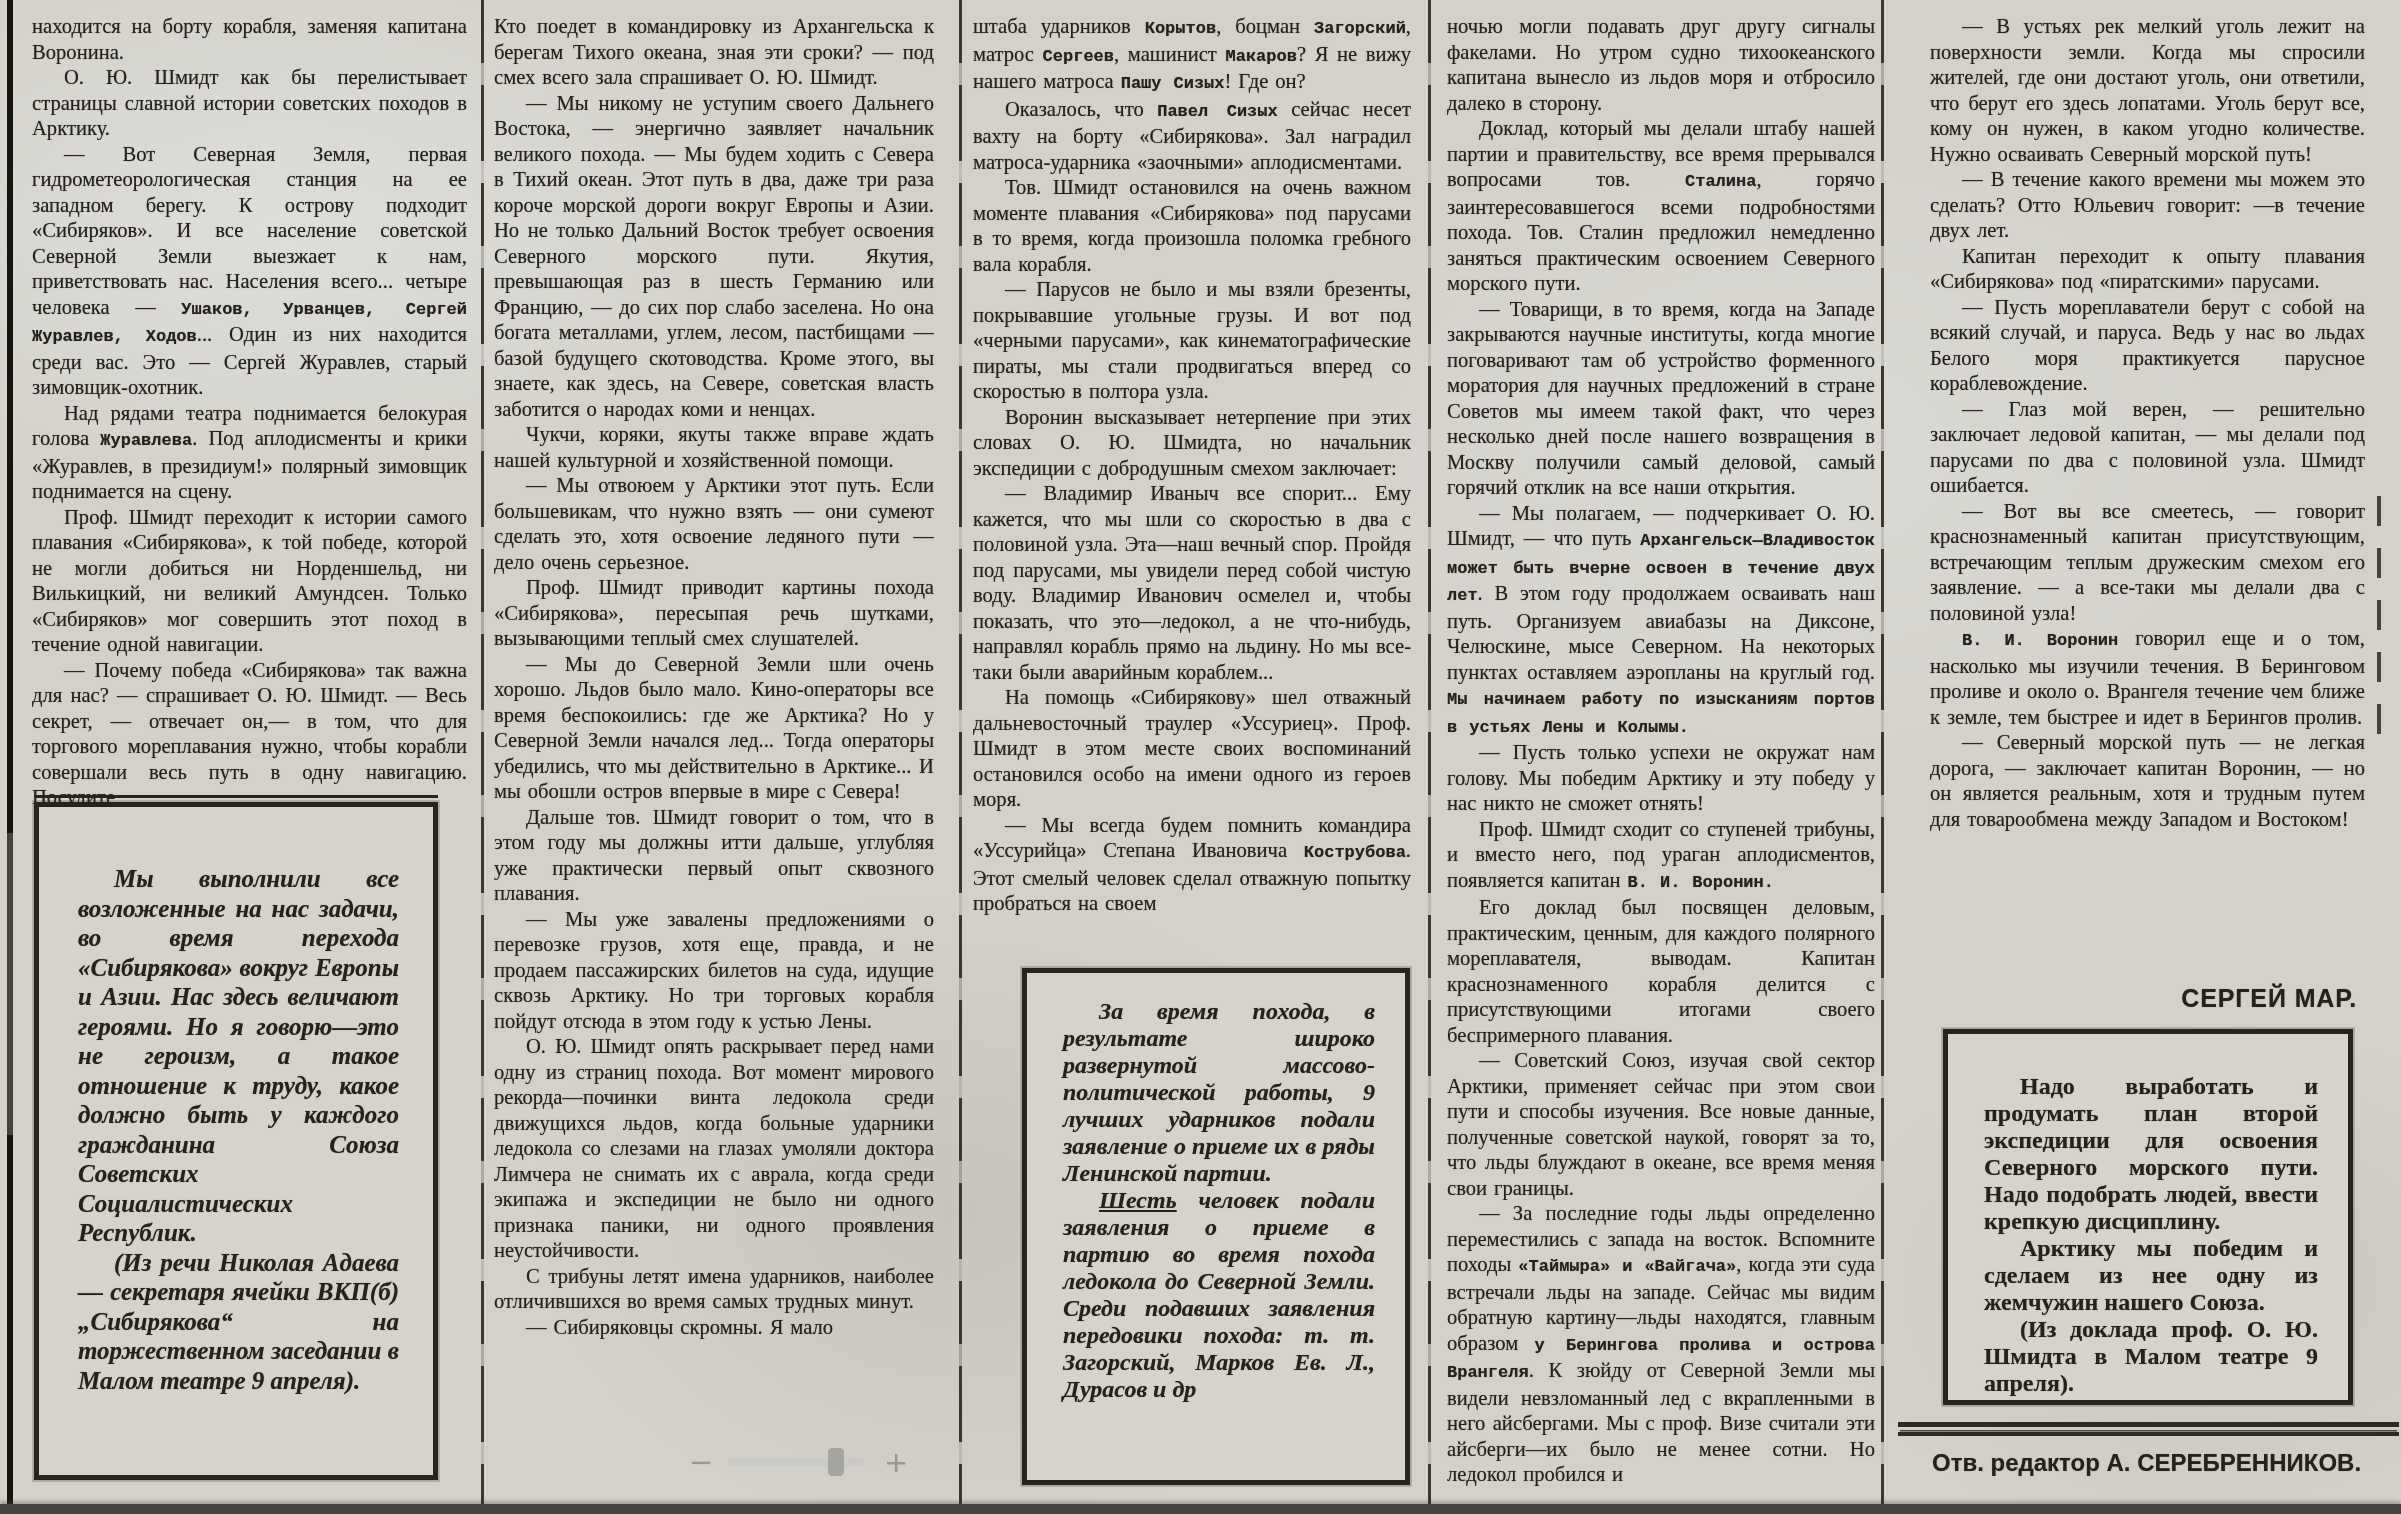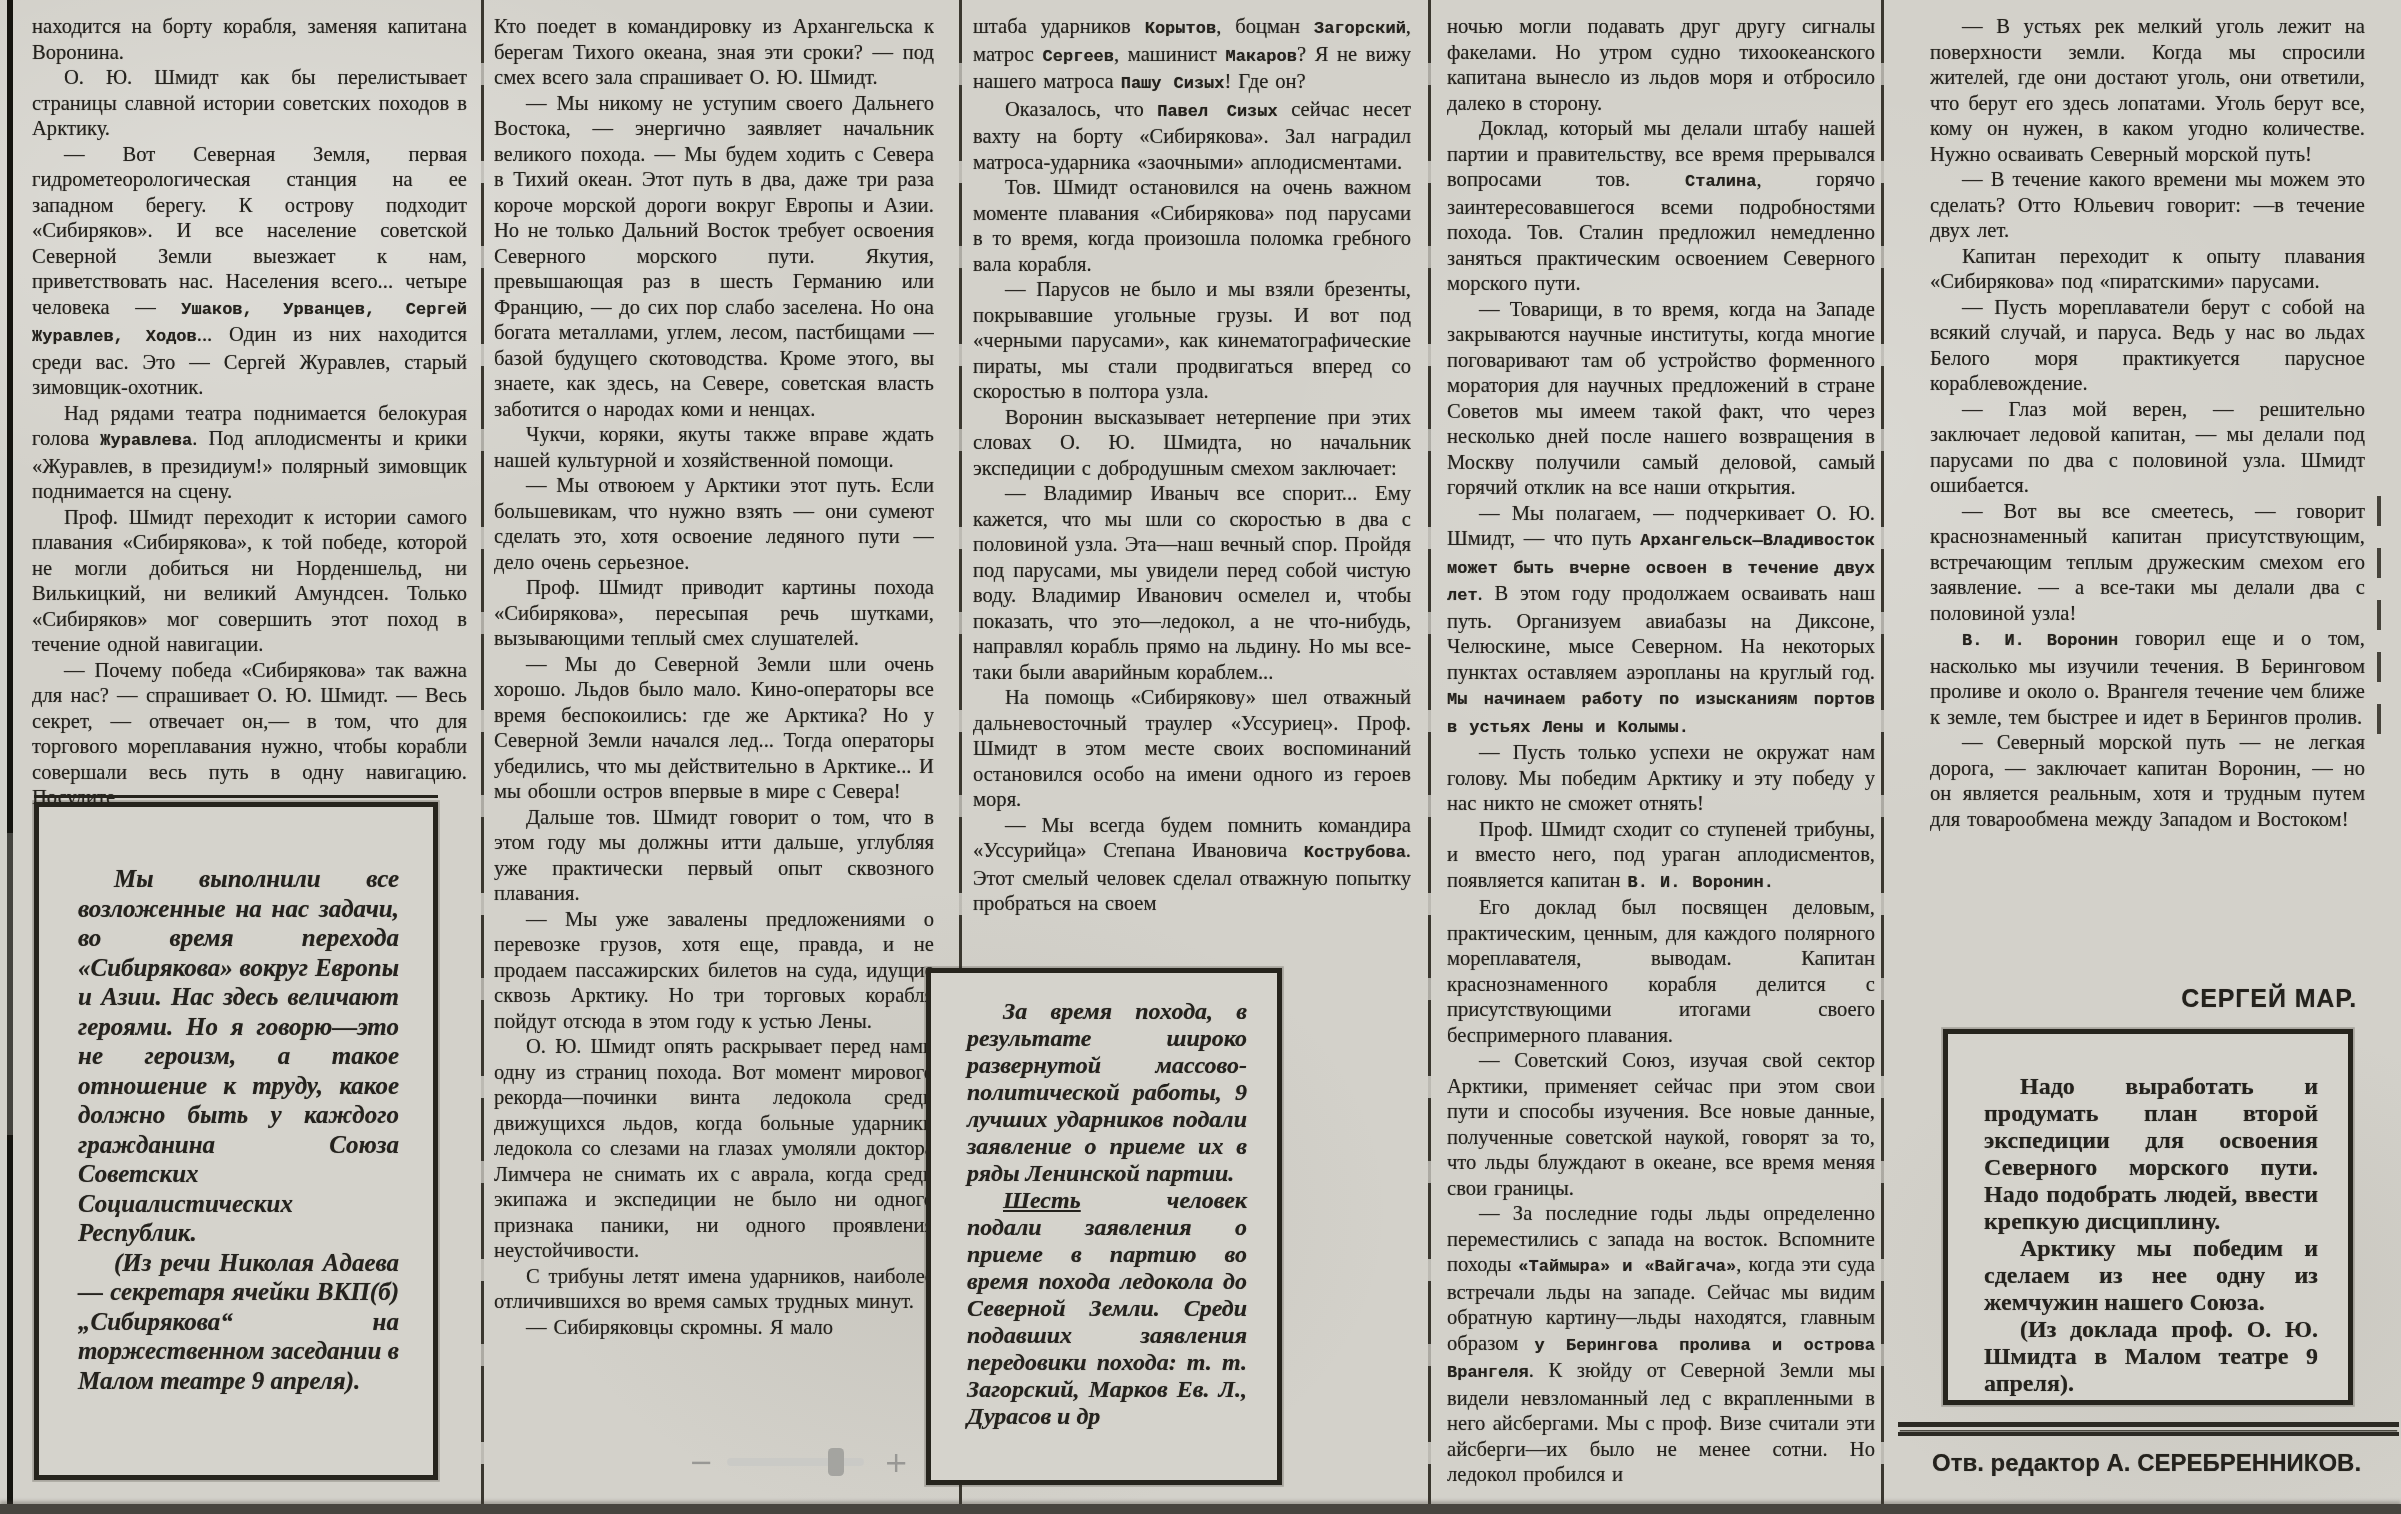--- a/index.html
+++ b/index.html
@@ -122,21 +122,21 @@
       <p><span>— Северный морской путь — не легкая дорога, — заключает капитан Воронин, — но он является реальным, хотя и трудным путем для товарообмена между Западом и Востоком!</span></p>
     </div>
 
   <div class="quote-box" id="box1" style="left:34px;top:802px;width:404px;height:678px;">
     <div class="inner">
         <p><span>Мы выполнили все возложенные на нас задачи, во время перехода «Сибирякова» вокруг Европы и Азии. Нас здесь величают героями. Но я говорю—это не героизм, а такое отношение к труду, какое должно быть у каждого гражданина Союза Советских Социалистических Республик.</span></p>
         <p><span>(Из речи Николая Адаева — секретаря ячейки ВКП(б) „Сибирякова“ на торжественном заседании в Малом театре 9 апреля).</span></p>
       </div>
   </div>
 
-  <div class="quote-box" id="box2" style="left:926px;top:968px;width:356px;height:517px;">
+  <div class="quote-box" id="box2" style="left:1022px;top:968px;width:388px;height:517px;">
     <div class="inner">
         <p><span>За время похода, в результате широко развернутой массово-политической работы, 9 лучших ударников подали заявление о приеме их в ряды Ленинской партии.</span></p>
         <p><span class="u">Шесть</span><span> человек подали заявления о приеме в партию во время похода ледокола до Северной Земли. Среди подавших заявления передовики похода: т. т. Загорский, Марков Ев. Л., Дурасов и др</span></p>
       </div>
   </div>
 
   <div class="quote-box" id="box3" style="left:1943px;top:1029px;width:410px;height:376px;">
     <div class="inner">
         <p><span>Надо выработать и продумать план второй экспедиции для освоения Северного морского пути. Надо подобрать людей, ввести крепкую дисциплину.</span></p>
         <p><span>Арктику мы победим и сделаем из нее одну из жемчужин нашего Союза.</span></p>

